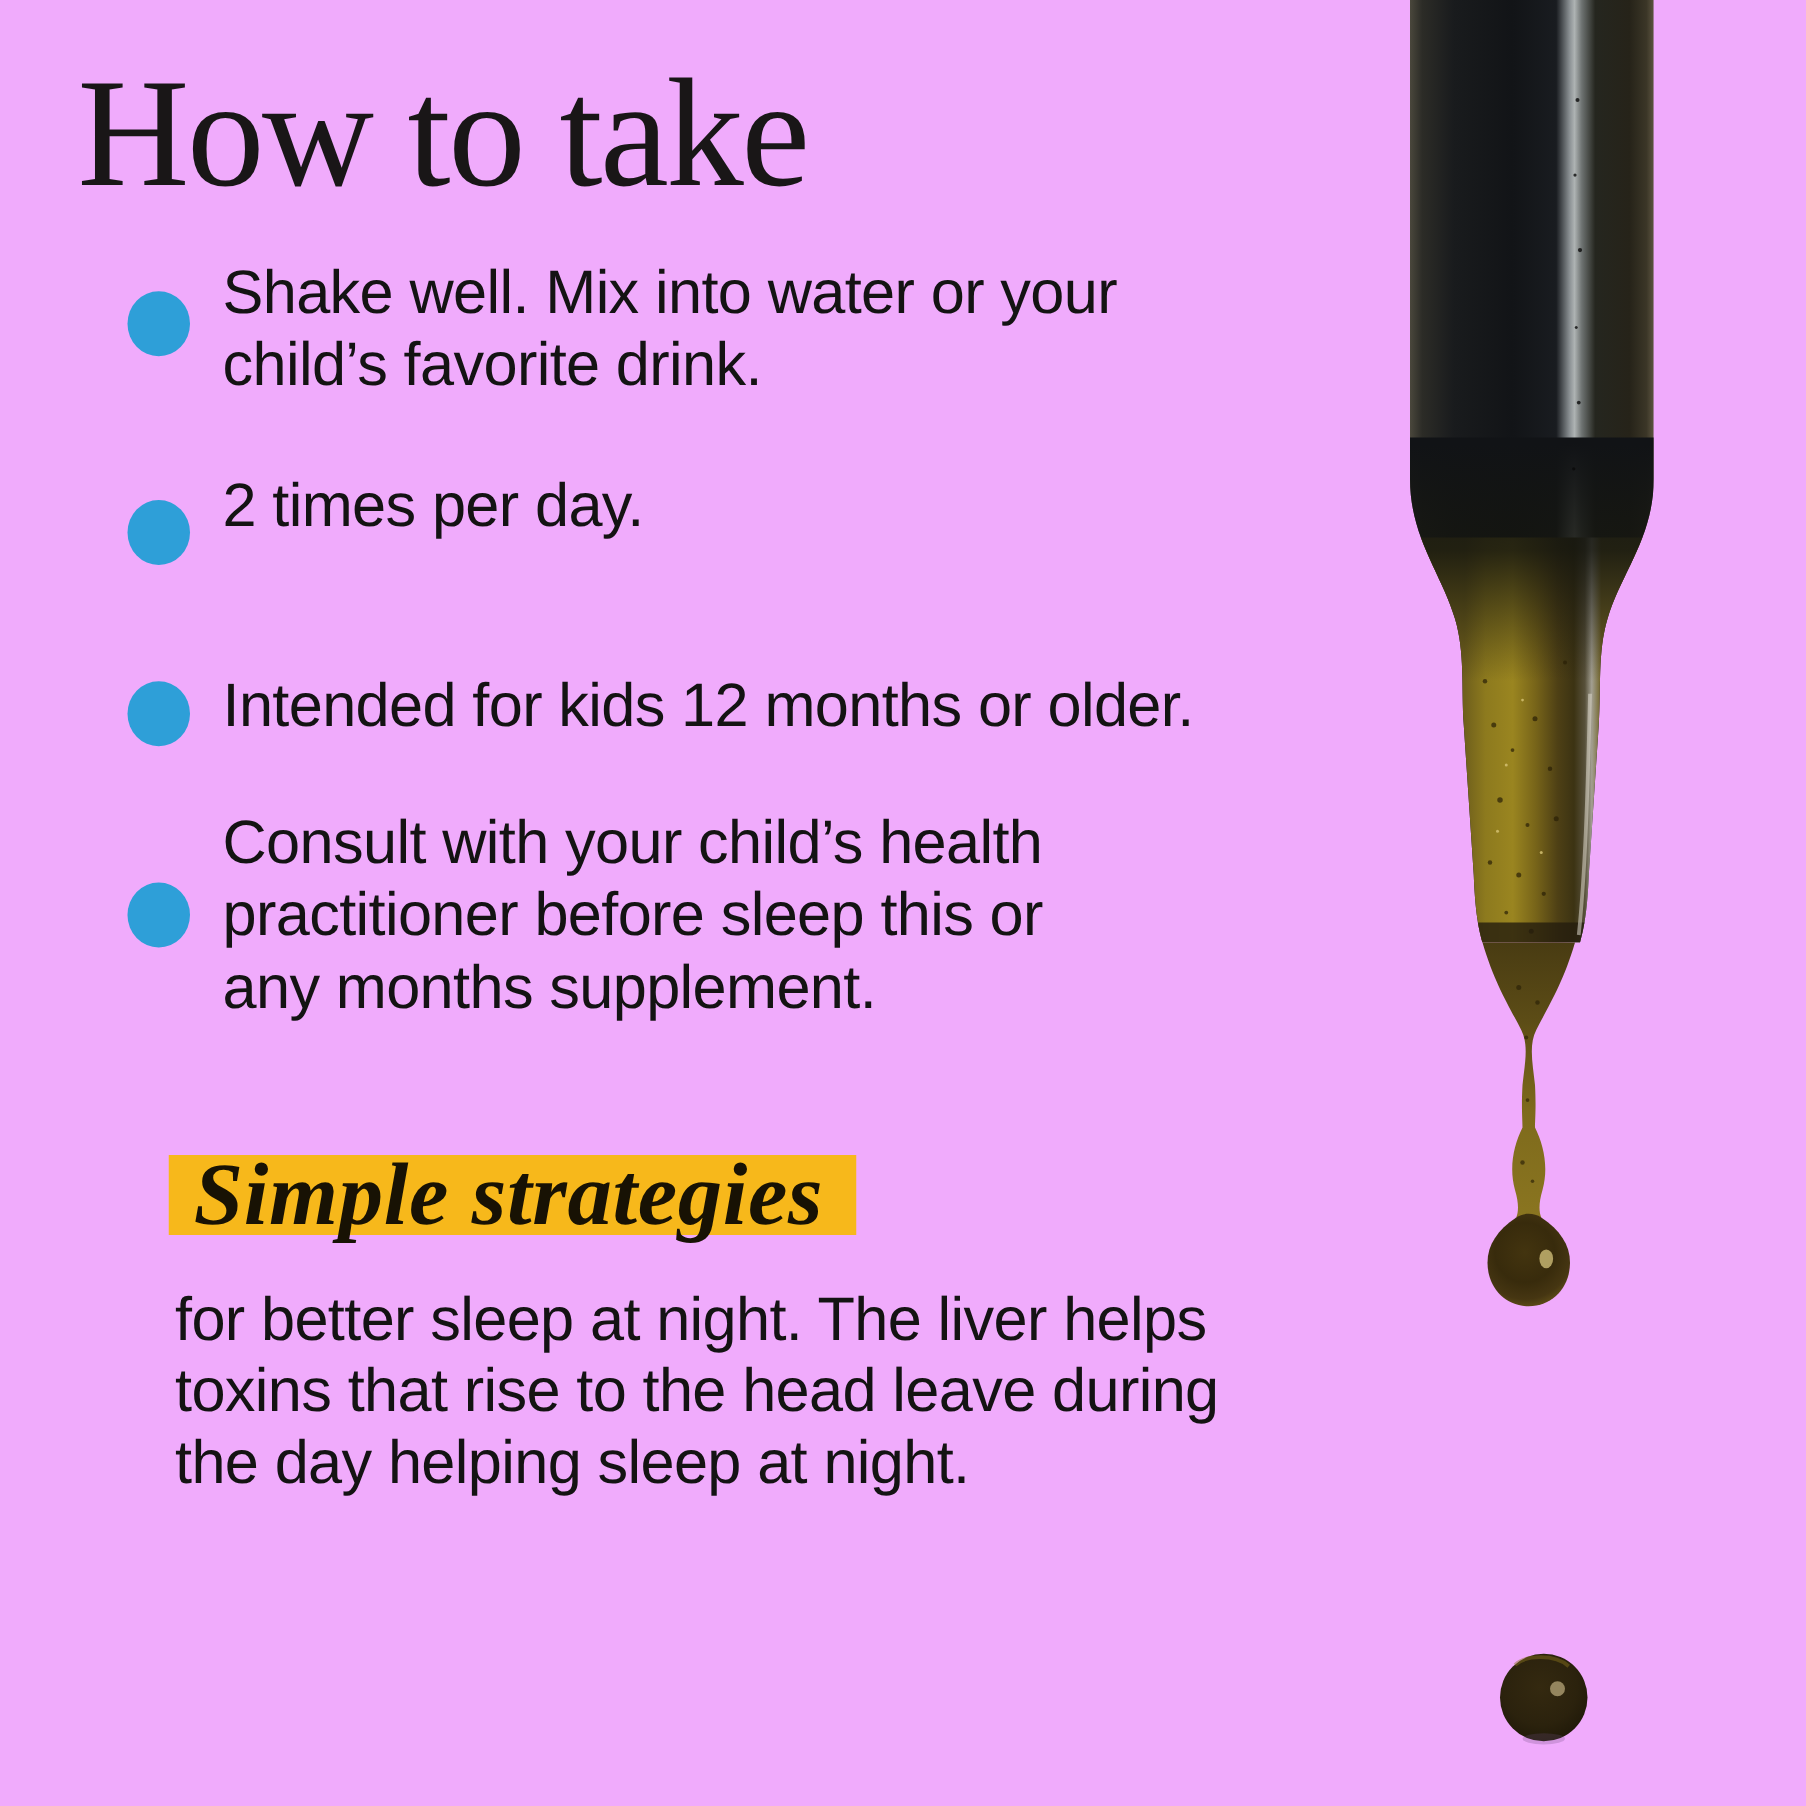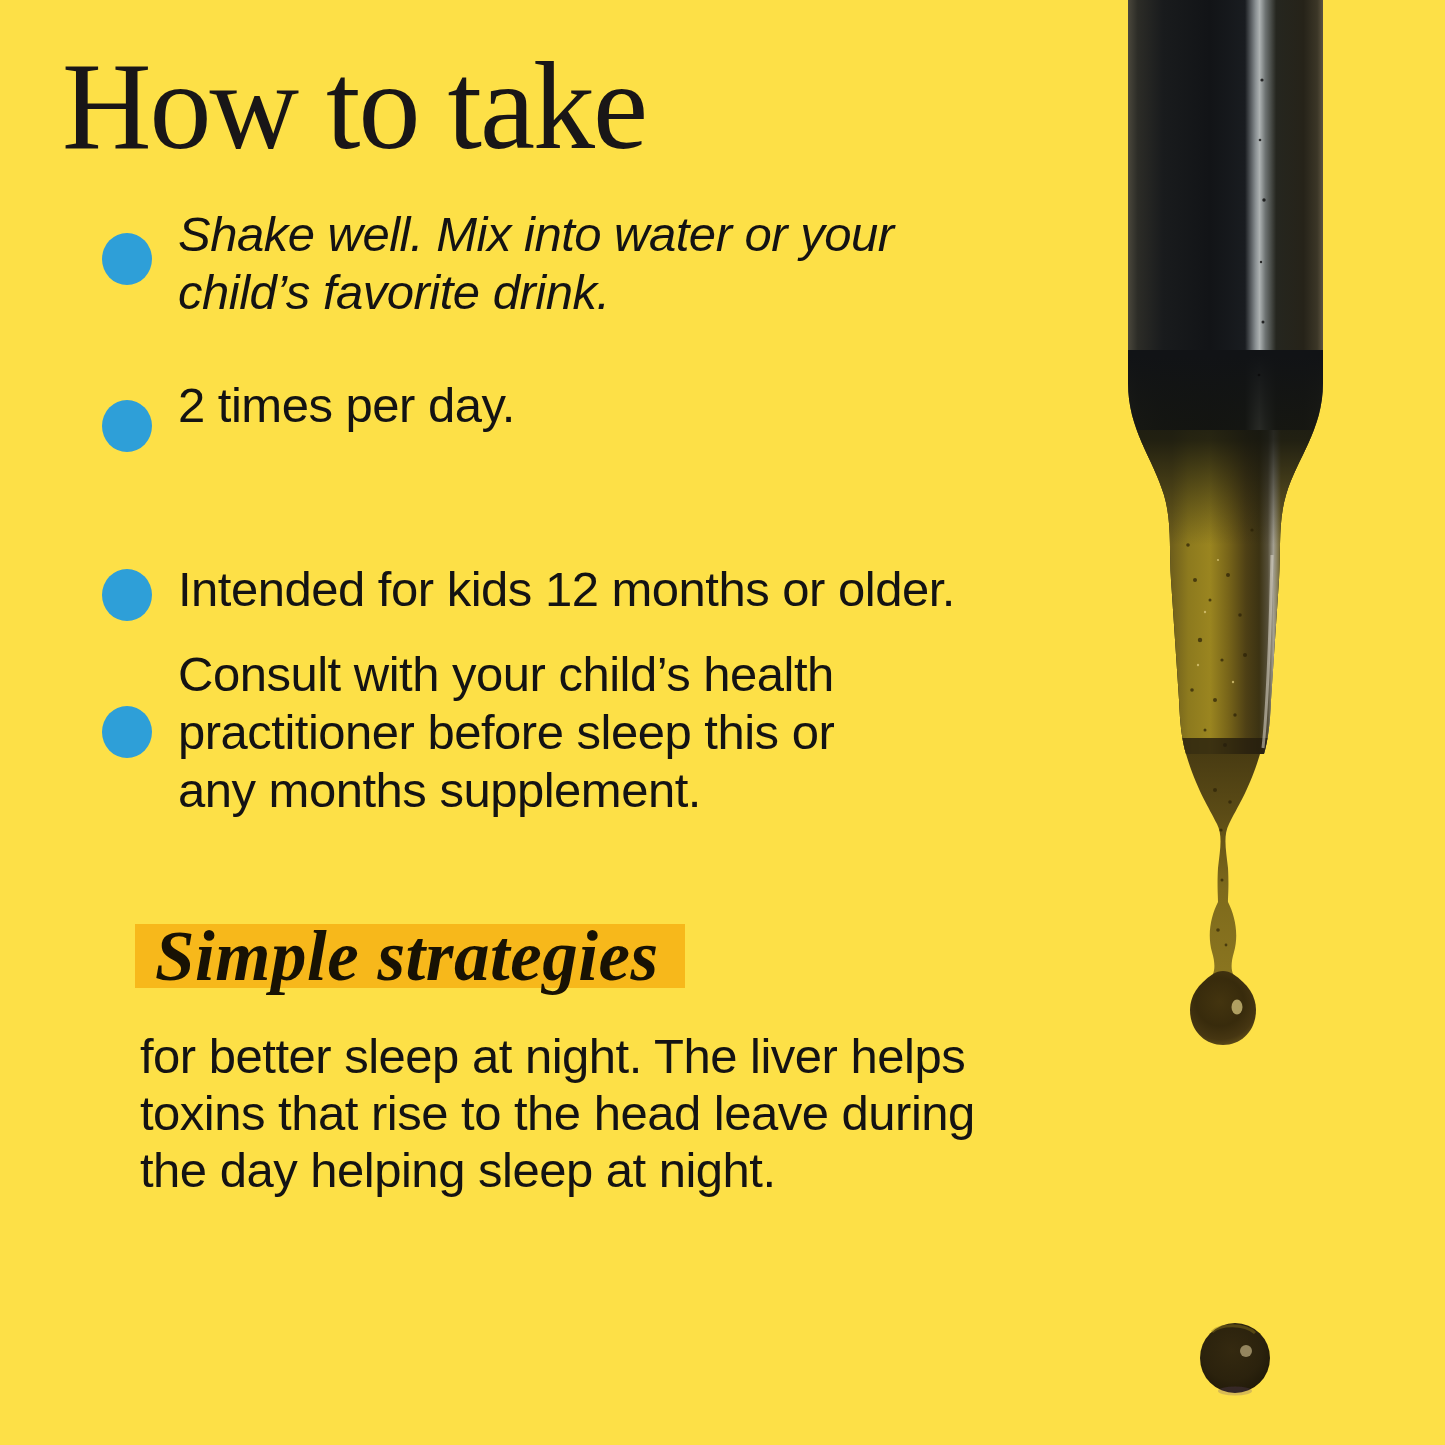--- a/index.html
+++ b/index.html
@@ -1,19 +1,19 @@
 <!DOCTYPE html>
 <html><head>
 <meta charset="utf-8">
 <style>
   html,body{margin:0;padding:0;}
   #canvas{
     position:relative;
     width:1445px;height:1445px;
-    background:#fde047;
+    background:#f0abfc;
     overflow:hidden;
     font-family:"Liberation Sans", sans-serif;
     color:#151414;
   }
   .page-title{
     position:absolute;
     left:62px;top:38px;
     font-family:"Liberation Serif", serif;
     font-weight:400;
     font-size:124px;
@@ -21,23 +21,23 @@
     letter-spacing:-2px;
     color:#191617;
     white-space:nowrap;
   }
   .bullet-row{
     position:absolute;
     left:102px;
     display:flex;
     gap:26px;
   }
-  .bullet-row.r1{top:205px;font-style:italic;}
+  .bullet-row.r1{top:205px;}
   .bullet-row.r2{top:376px;}
-  .bullet-row.r3{top:560px;}
+  .bullet-row.r3{top:536px;}
   .bullet-row.r4{top:645px;}
   .bullet-dot{
     flex:0 0 auto;
     width:50px;height:52px;
     border-radius:50%;
     background:#2e9fd8;
   }
   .r1 .bullet-dot{margin-top:28px;}
   .r2 .bullet-dot{margin-top:24px;}
   .r3 .bullet-dot{margin-top:9px;}

